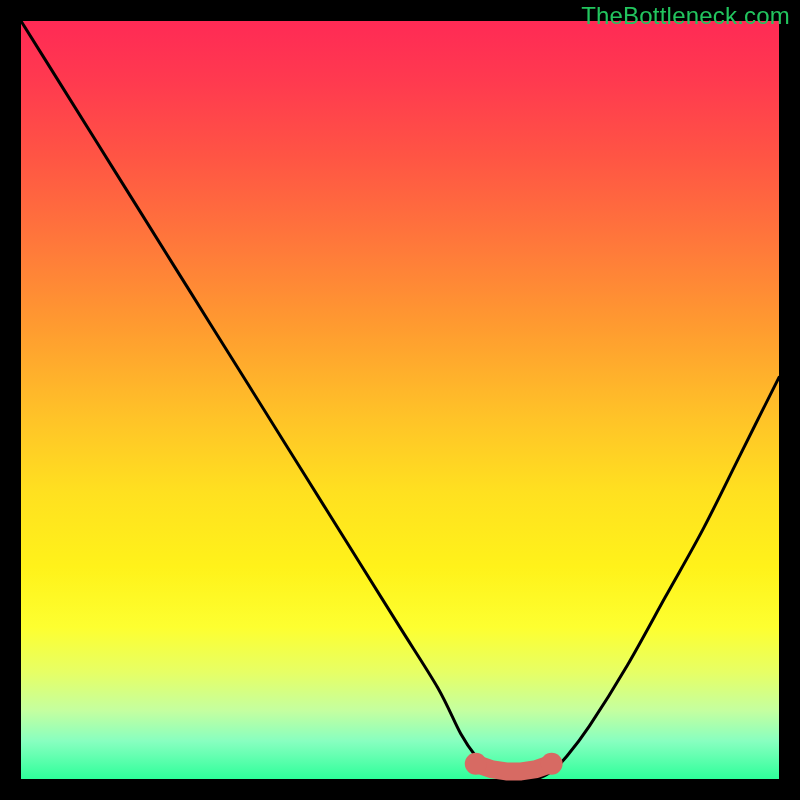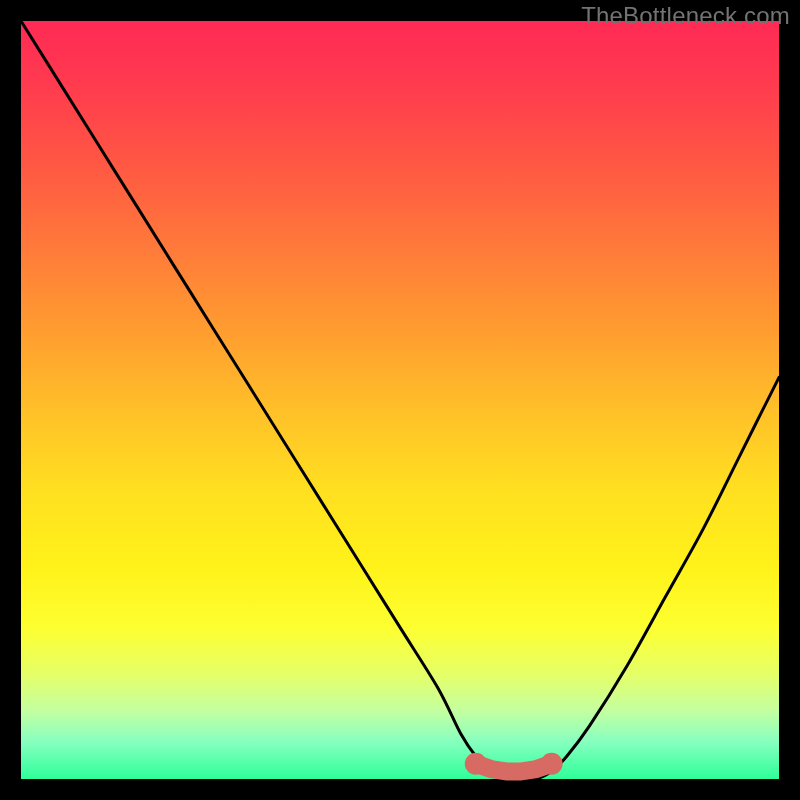--- a/index.html
+++ b/index.html
@@ -35,21 +35,21 @@
       #fdff30 80%,
       #e6ff66 86%,
       #c4ffa0 91%,
       #88ffc0 95%,
       #2eff9a 100%);
   }
   .watermark {
     position: absolute;
     top: 2px;
     right: 10px;
-    color: #737373;
+    color: #22c55e;
     font-size: 24px;
     font-weight: 500;
     letter-spacing: 0.2px;
     user-select: none;
   }
   svg.curve {
     position: absolute;
     left: 0;
     top: 0;
     width: 758px;

